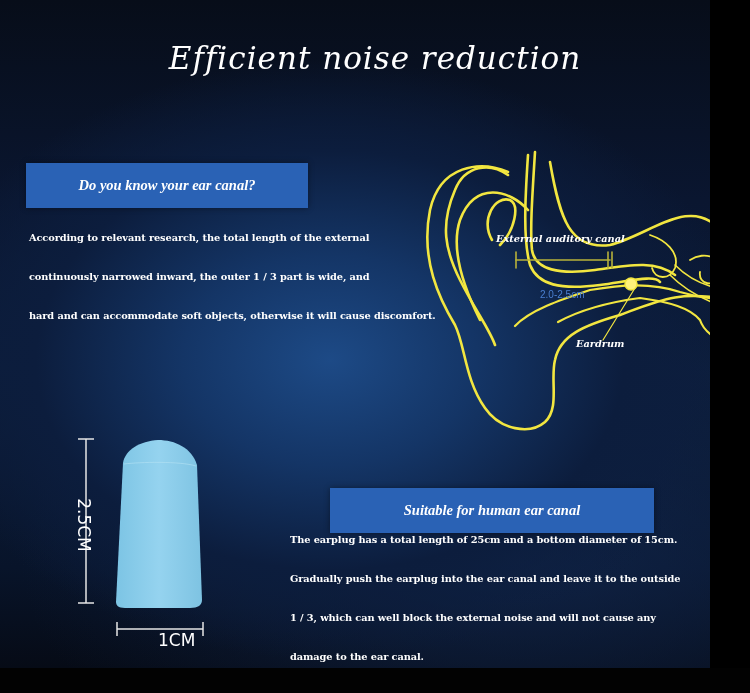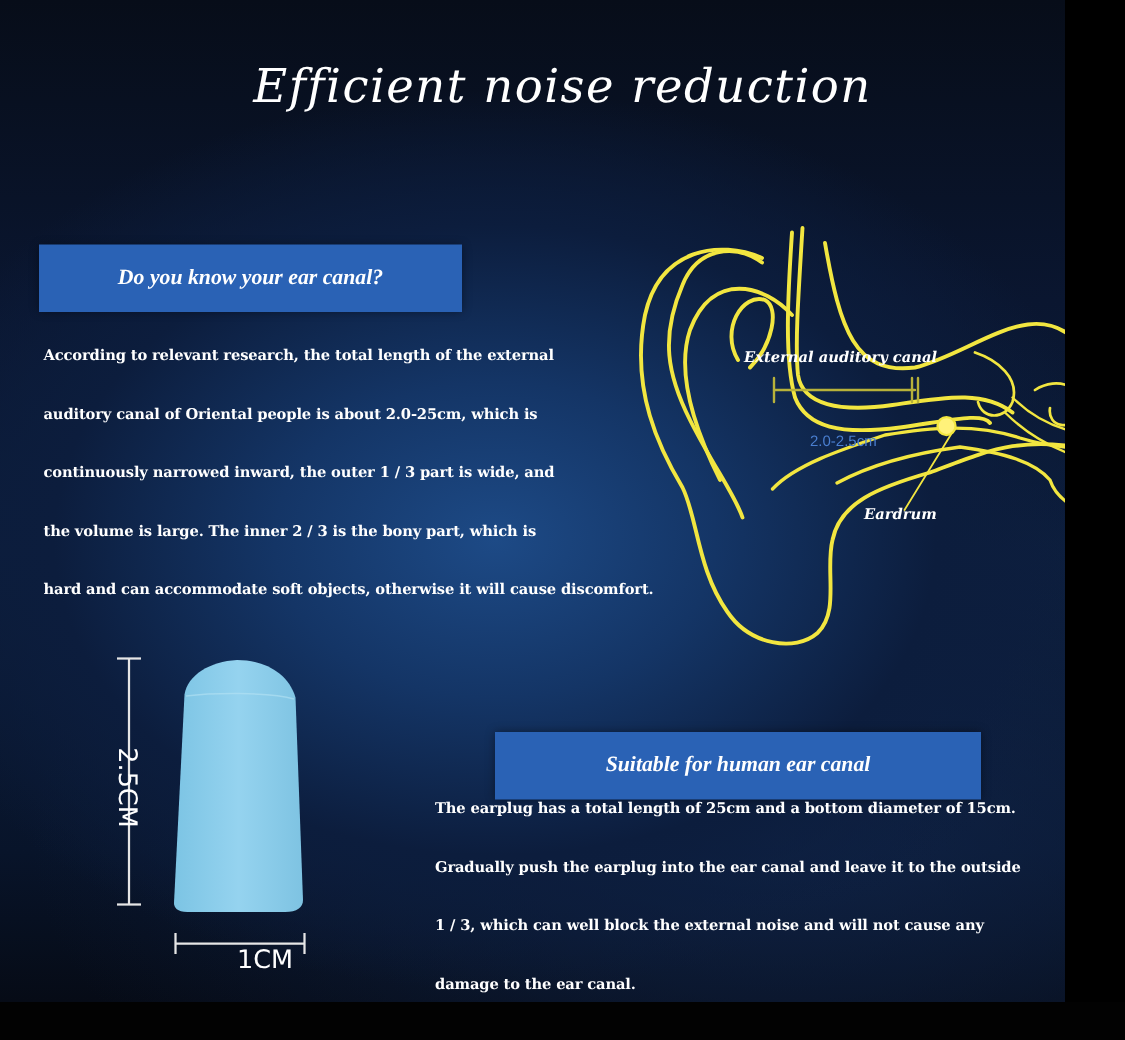--- a/index.html
+++ b/index.html
@@ -44,23 +44,21 @@
 <body>
 
 <div class="canvas">
 
   <div class="title">Efficient noise reduction</div>
 
   <div class="banner banner-1">Do you know your ear canal?</div>
 
   <div class="para para-1">
     <span class="line">According to relevant research, the total length of the external</span>
-    <span class="line">auditory canal of Oriental people is about 2.0-25cm, which is</span>
     <span class="line">continuously narrowed inward, the outer 1 / 3 part is wide, and</span>
-    <span class="line">the volume is large. The inner 2 / 3 is the bony part, which is</span>
     <span class="line">hard and can accommodate soft objects, otherwise it will cause discomfort.</span>
   </div>
 
   <svg class="diagram" viewBox="0 0 330 300" fill="none" stroke="#f2e640" stroke-width="2.6" stroke-linecap="round" stroke-linejoin="round">
 
     <path d="M88 32 C60 20, 20 25, 10 70 C0 120, 20 160, 35 185 C45 205, 45 240, 65 268 C80 290, 110 295, 125 282 C140 268, 130 240, 135 220 C140 195, 165 185, 200 175 C240 160, 260 150, 310 160"></path>
 
     <path d="M88 35 C70 22, 45 25, 35 50 C20 85, 25 110, 40 140 C55 170, 70 190, 75 205"></path>
 
     <path d="M108 70 C90 50, 55 40, 40 80 C30 110, 45 150, 60 180"></path>

